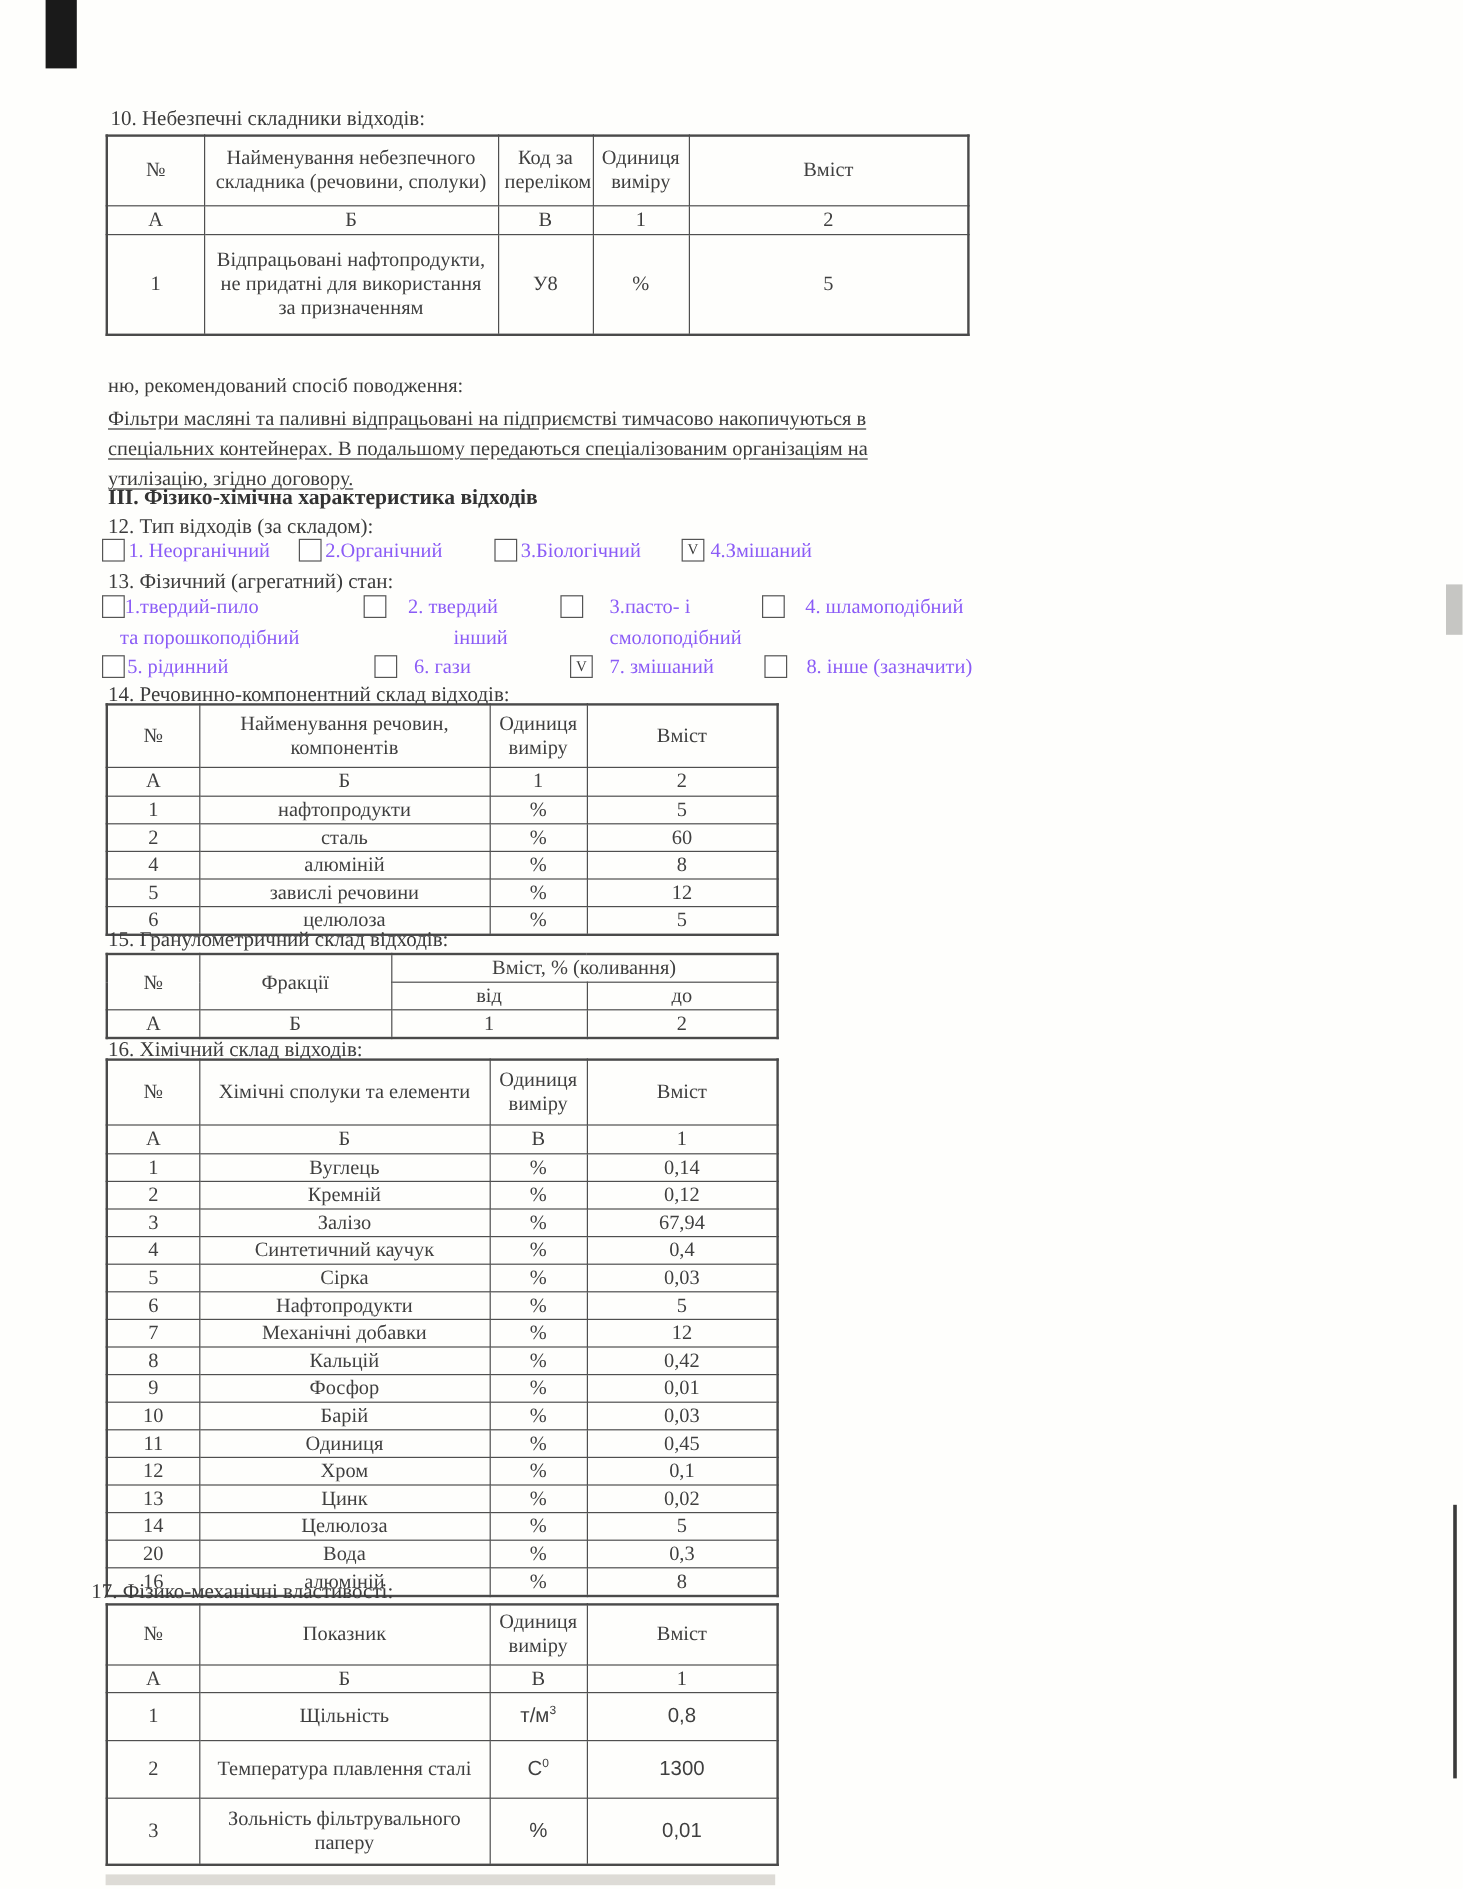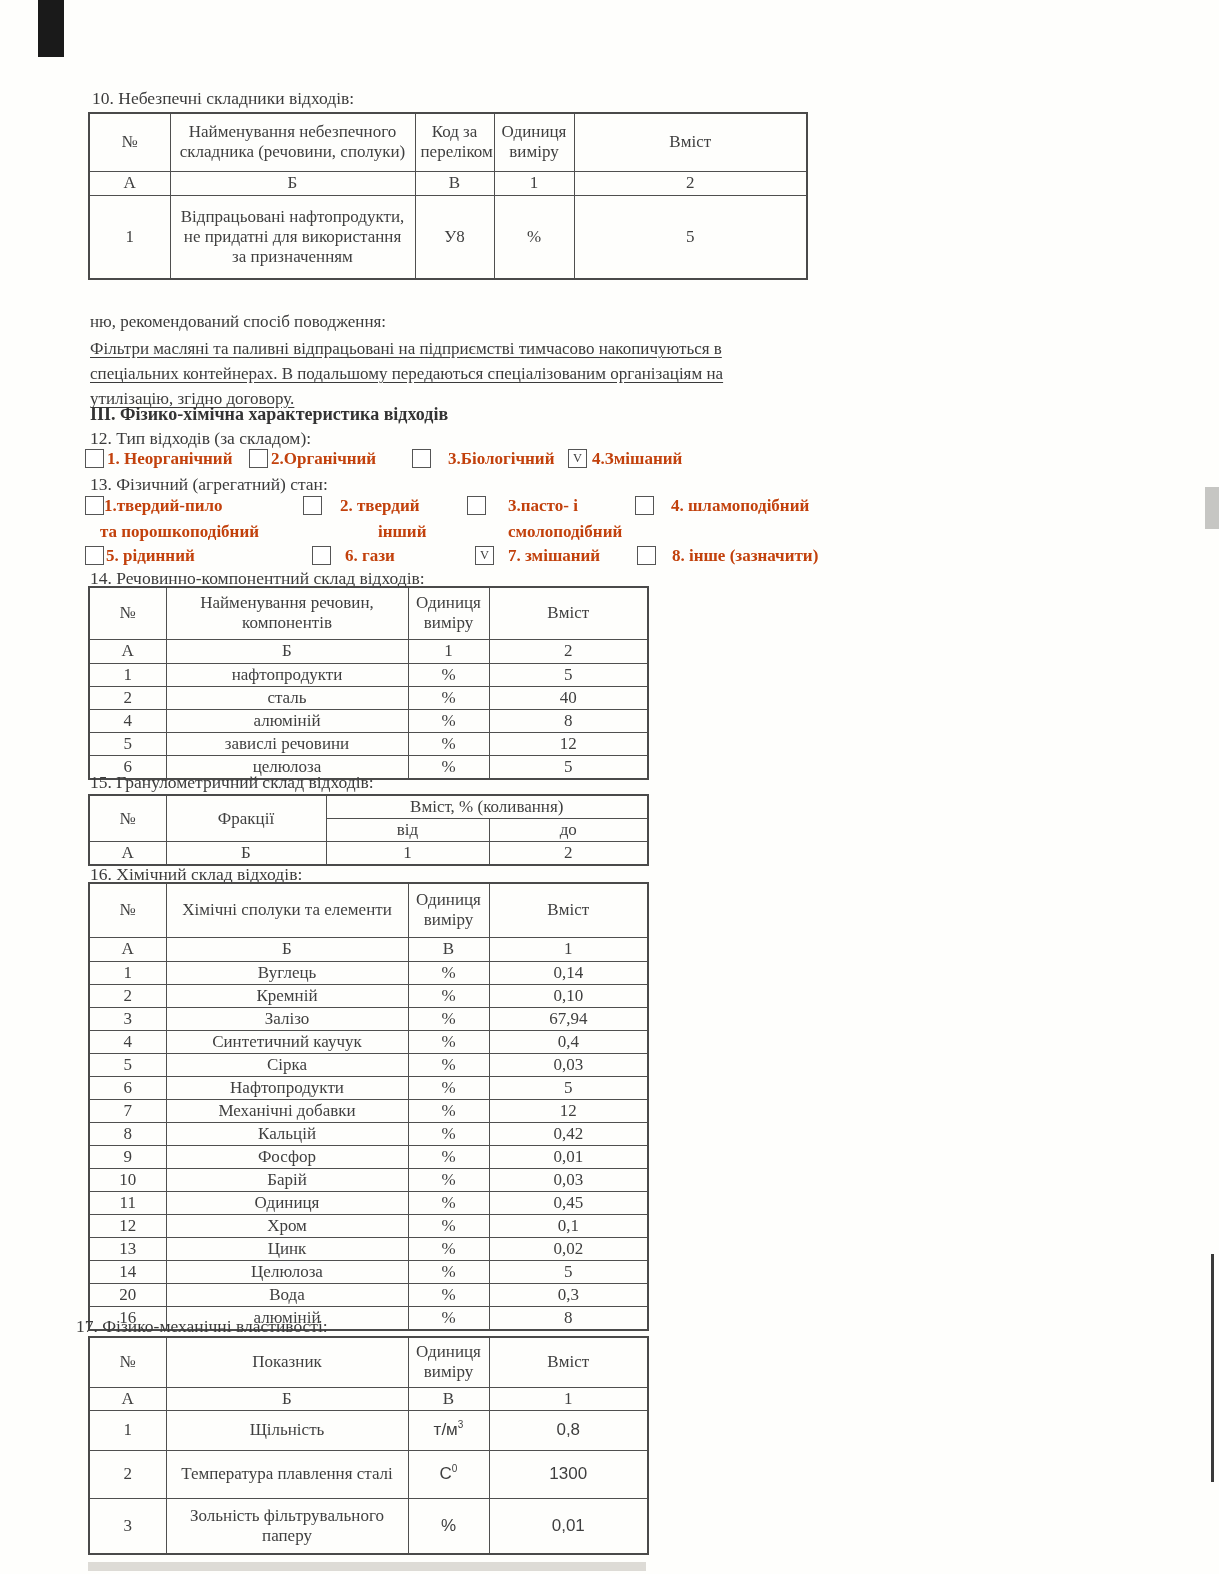--- a/index.html
+++ b/index.html
@@ -20,21 +20,21 @@
   tr.data-row{height:22px;}
   table.t14 tr.data-row{height:23px;}
   .sans{font-family:"Liberation Sans", sans-serif;font-size:15px;color:#2f2f2f;}
   .sans sup{font-size:10px;}
   sup{font-size:11px;line-height:0;}
 
   .cb-row{position:absolute;left:0;top:0;width:100%;height:26px;}
   .cb{position:absolute;width:17px;height:17px;border:1.7px solid #555;background:#fff;
      font-size:12.5px;line-height:16px;text-align:center;color:#3d3d3d;
      font-family:"Liberation Serif", serif;}
-  .cb-label{position:absolute;font-size:17px;white-space:nowrap;color:#c2410c;top:0;font-weight:bold;}
+  .cb-label{position:absolute;font-size:17px;white-space:nowrap;color:#8b5cf6;top:0;}
 
   .mark{position:absolute;}
 </style>
 </head>
 <body>
 
 <div class="page">
 
   <div class="mark" style="left:38px;top:0;width:26px;height:57px;background:#1a1a1a;"></div>
   <div class="mark" style="left:1205px;top:487px;width:14px;height:42px;background:#c6c6c3;"></div>
@@ -82,21 +82,21 @@
 
   <div class="sec-title bold" style="left:90px;top:404px">III. Фізико-хімічна характеристика відходів</div>
 
   <div class="sec-title" style="left:90px;top:428px">12. Тип відходів (за складом):</div>
   <div class="cb-row" style="top:449px">
     <span class="cb" style="left:85px"></span>
     <span class="cb-label" style="left:107px">1. Неорганічний</span>
     <span class="cb" style="left:249px"></span>
     <span class="cb-label" style="left:271px">2.Органічний</span>
     <span class="cb" style="left:412px"></span>
-    <span class="cb-label" style="left:448px">3.Біологічний</span>
+    <span class="cb-label" style="left:434px">3.Біологічний</span>
     <span class="cb" style="left:568px">V</span>
     <span class="cb-label" style="left:592px">4.Змішаний</span>
   </div>
 
   <div class="sec-title" style="left:90px;top:474px">13. Фізичний (агрегатний) стан:</div>
   <div class="cb-row" style="top:496px;height:48px">
     <span class="cb" style="left:85px"></span>
     <span class="cb-label" style="left:104px">1.твердий-пило</span>
     <span class="cb-label" style="left:100px;top:26px">та порошкоподібний</span>
     <span class="cb" style="left:303px"></span>
@@ -145,21 +145,21 @@
         <tr class="data-row">
           <td>1</td>
           <td>нафтопродукти</td>
           <td>%</td>
           <td>5</td>
         </tr>
         <tr class="data-row">
           <td>2</td>
           <td>сталь</td>
           <td>%</td>
-          <td>40</td>
+          <td>60</td>
         </tr>
         <tr class="data-row">
           <td>4</td>
           <td>алюміній</td>
           <td>%</td>
           <td>8</td>
         </tr>
         <tr class="data-row">
           <td>5</td>
           <td>завислі речовини</td>
@@ -228,21 +228,21 @@
         <tr class="data-row">
           <td>1</td>
           <td>Вуглець</td>
           <td>%</td>
           <td>0,14</td>
         </tr>
         <tr class="data-row">
           <td>2</td>
           <td>Кремній</td>
           <td>%</td>
-          <td>0,10</td>
+          <td>0,12</td>
         </tr>
         <tr class="data-row">
           <td>3</td>
           <td>Залізо</td>
           <td>%</td>
           <td>67,94</td>
         </tr>
         <tr class="data-row">
           <td>4</td>
           <td>Синтетичний каучук</td>

